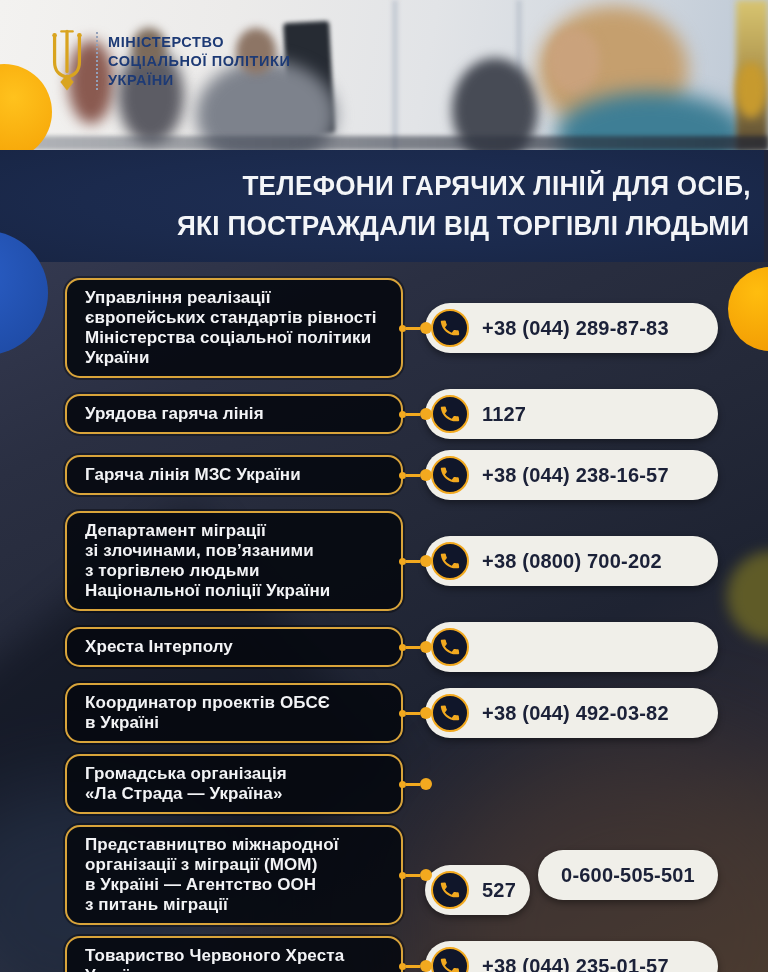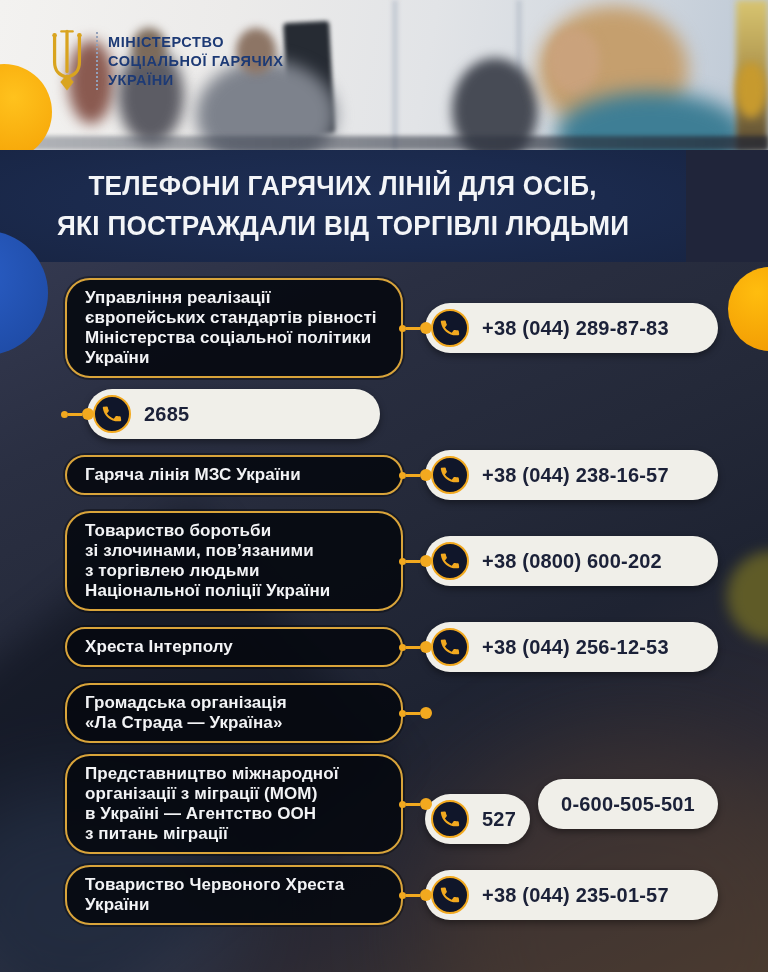--- a/index.html
+++ b/index.html
@@ -34,23 +34,23 @@
     position:absolute;left:-44px;top:64px;width:96px;height:96px;border-radius:50%;
     background:radial-gradient(circle at 60% 35%,#ffc21d,#f39c00);z-index:4;
   }
   
   .logo{position:absolute;left:46px;top:28px;display:flex;align-items:center;z-index:5;}
   .logo .trident{width:42px;height:66px;flex:none;}
   .logo .divider{width:0;height:58px;border-left:2px dotted #93a0b8;margin:0 10px 0 8px;}
   .logo-text{color:#1d3a75;font-weight:bold;font-size:14.5px;line-height:19px;letter-spacing:.6px;}
   
   .title-band{
-    position:relative;width:686px;height:112px;
+    position:relative;width:764px;height:112px;
     background:radial-gradient(ellipse at 50% 45%,#1e2e54 0%,#1b2a4d 55%,#182544 100%);
-    display:flex;flex-direction:column;align-items:center;justify-content:center;
+    display:flex;flex-direction:column;align-items:flex-end;justify-content:center;
   }
   .title-band .t-line{
     color:#f3f5f8;font-weight:bold;font-size:27.5px;line-height:40px;letter-spacing:.3px;
     transform:scaleX(.95);white-space:nowrap;text-align:center;
   }
   
   .content{
     position:relative;width:768px;height:710px;
     background:linear-gradient(155deg,#343950 0%,#2a2f42 20%,#242939 42%,#1e2332 60%,#2b2933 78%,#46392f 100%);
     z-index:0;
@@ -59,21 +59,21 @@
   .bg-handglow{position:absolute;left:430px;top:480px;width:420px;height:380px;border-radius:50%;background:#4e3c31;opacity:.5;filter:blur(48px);}
   .bg-blueglow{position:absolute;left:-80px;top:520px;width:320px;height:260px;border-radius:50%;background:#33435f;opacity:.45;filter:blur(44px);}
   .deco-olive{position:absolute;left:727px;top:289px;width:90px;height:90px;border-radius:50%;background:#6a6526;opacity:.85;filter:blur(7px);}
   .deco-yellow-half{position:absolute;left:728px;top:5px;width:84px;height:84px;border-radius:50%;background:radial-gradient(circle at 35% 30%,#ffbd0e,#ef9300);}
   .deco-blue-circle{position:absolute;left:-76px;top:-31px;width:124px;height:124px;border-radius:50%;background:radial-gradient(circle at 40% 35%,#2a5ec6,#1c479f);z-index:3;}
   
   .rows{position:relative;z-index:5;padding:16px 50px 0 65px;display:flex;flex-direction:column;gap:11px;}
   .hotline-row{display:flex;align-items:center;}
   .org-box{
     width:338px;flex:none;box-sizing:border-box;
-    background:rgba(6,9,15,.9);border:2px solid #d9a43a;border-radius:25px;
+    background:rgba(6,9,15,.9);border:2px solid #d9a43a;border-radius:15px;
     padding:8px 8px 8px 18px;box-shadow:0 0 0 2px rgba(0,0,0,.35);
   }
   .org-text{color:#f2f3f5;font-weight:bold;font-size:17px;line-height:20px;letter-spacing:.1px;white-space:pre-line;}
   .conn{width:22px;flex:none;display:flex;align-items:center;position:relative;}
   .conn .dot-s{width:7px;height:7px;border-radius:50%;background:#f2a91f;margin-left:-4px;flex:none;}
   .conn .line{height:3px;background:#f2a91f;flex:1;}
   .conn .dot-l{width:12px;height:12px;border-radius:50%;background:#f2a91f;margin-right:-7px;flex:none;z-index:2;}
   .pill-area{width:293px;flex:none;display:flex;gap:8px;align-items:center;}
   .pill{
     background:#f0efe9;border-radius:26px;height:50px;box-sizing:border-box;
@@ -119,21 +119,21 @@
         <path d="M35 7 v28 c0 10 -5 14 -13 16"></path>
         <path d="M16 3 h12" stroke-width="2.4"></path>
       </g>
       <path d="M22 48 l7 8 -7 9 -7 -9 z" fill="#d9a41f"></path>
       <circle cx="9" cy="7" r="2.4" fill="#d9a41f"></circle>
       <circle cx="35" cy="7" r="2.4" fill="#d9a41f"></circle>
     </svg>
     <div class="divider"></div>
     <div class="logo-text">
       <div>МІНІСТЕРСТВО</div>
-      <div>СОЦІАЛЬНОЇ ГАРЯЧИХ</div>
+      <div>СОЦІАЛЬНОЇ ПОЛІТИКИ</div>
       <div>УКРАЇНИ</div>
     </div>
   </div>
 </div>
 
 <div class="title-band">
   <div class="t-line">ТЕЛЕФОНИ ГАРЯЧИХ ЛІНІЙ ДЛЯ ОСІБ,</div>
   <div class="t-line">ЯКІ ПОСТРАЖДАЛИ ВІД ТОРГІВЛІ ЛЮДЬМИ</div>
 </div>
 
@@ -165,33 +165,36 @@
             <svg width="22" height="22" viewBox="0 0 24 24">
                 <path fill="#f2a91f" d="M6.62 10.79c1.44 2.83 3.76 5.14 6.59 6.59l2.2-2.2c.27-.27.67-.36 1.02-.24 1.12.37 2.33.57 3.57.57.55 0 1 .45 1 1V20c0 .55-.45 1-1 1-9.39 0-17-7.61-17-17 0-.55.45-1 1-1h3.5c.55 0 1 .45 1 1 0 1.25.2 2.45.57 3.57.11.35.03.74-.25 1.02l-2.2 2.2z"></path>
               </svg>
           </span>
           <span class="phone-num">+38 (044) 289-87-83</span>
         </div>
       </div>
     </div>
 
     <div class="hotline-row">
-      <span class="conn">
-          <i class="dot-s"></i>
-          <i class="line"></i>
-          <i class="dot-l"></i>
-        </span>
-      <div class="pill-area">
-        <div class="pill">
-          <span class="phone-badge">
-            <svg width="22" height="22" viewBox="0 0 24 24">
-                <path fill="#f2a91f" d="M6.62 10.79c1.44 2.83 3.76 5.14 6.59 6.59l2.2-2.2c.27-.27.67-.36 1.02-.24 1.12.37 2.33.57 3.57.57.55 0 1 .45 1 1V20c0 .55-.45 1-1 1-9.39 0-17-7.61-17-17 0-.55.45-1 1-1h3.5c.55 0 1 .45 1 1 0 1.25.2 2.45.57 3.57.11.35.03.74-.25 1.02l-2.2 2.2z"></path>
-              </svg>
-          </span>
-          <span class="phone-num">2685</span>
+      <div class="org-box">
+        <span class="org-text">Урядова гаряча лінія</span>
+      </div>
+      <span class="conn">
+          <i class="dot-s"></i>
+          <i class="line"></i>
+          <i class="dot-l"></i>
+        </span>
+      <div class="pill-area">
+        <div class="pill">
+          <span class="phone-badge">
+            <svg width="22" height="22" viewBox="0 0 24 24">
+                <path fill="#f2a91f" d="M6.62 10.79c1.44 2.83 3.76 5.14 6.59 6.59l2.2-2.2c.27-.27.67-.36 1.02-.24 1.12.37 2.33.57 3.57.57.55 0 1 .45 1 1V20c0 .55-.45 1-1 1-9.39 0-17-7.61-17-17 0-.55.45-1 1-1h3.5c.55 0 1 .45 1 1 0 1.25.2 2.45.57 3.57.11.35.03.74-.25 1.02l-2.2 2.2z"></path>
+              </svg>
+          </span>
+          <span class="phone-num">1127</span>
         </div>
       </div>
     </div>
 
     <div class="hotline-row">
       <div class="org-box">
         <span class="org-text">Гаряча лінія МЗС України</span>
       </div>
       <span class="conn">
           <i class="dot-s"></i>
@@ -205,63 +208,83 @@
                 <path fill="#f2a91f" d="M6.62 10.79c1.44 2.83 3.76 5.14 6.59 6.59l2.2-2.2c.27-.27.67-.36 1.02-.24 1.12.37 2.33.57 3.57.57.55 0 1 .45 1 1V20c0 .55-.45 1-1 1-9.39 0-17-7.61-17-17 0-.55.45-1 1-1h3.5c.55 0 1 .45 1 1 0 1.25.2 2.45.57 3.57.11.35.03.74-.25 1.02l-2.2 2.2z"></path>
               </svg>
           </span>
           <span class="phone-num">+38 (044) 238-16-57</span>
         </div>
       </div>
     </div>
 
     <div class="hotline-row">
       <div class="org-box">
-        <span class="org-text">Товариство боротьби
+        <span class="org-text">Департамент міграції
 зі злочинами, пов’язаними
 з торгівлею людьми
 Національної поліції України</span>
       </div>
       <span class="conn">
           <i class="dot-s"></i>
           <i class="line"></i>
           <i class="dot-l"></i>
         </span>
       <div class="pill-area">
         <div class="pill">
           <span class="phone-badge">
             <svg width="22" height="22" viewBox="0 0 24 24">
                 <path fill="#f2a91f" d="M6.62 10.79c1.44 2.83 3.76 5.14 6.59 6.59l2.2-2.2c.27-.27.67-.36 1.02-.24 1.12.37 2.33.57 3.57.57.55 0 1 .45 1 1V20c0 .55-.45 1-1 1-9.39 0-17-7.61-17-17 0-.55.45-1 1-1h3.5c.55 0 1 .45 1 1 0 1.25.2 2.45.57 3.57.11.35.03.74-.25 1.02l-2.2 2.2z"></path>
               </svg>
           </span>
-          <span class="phone-num">+38 (0800) 600-202</span>
+          <span class="phone-num">+38 (0800) 700-202</span>
         </div>
       </div>
     </div>
 
     <div class="hotline-row">
       <div class="org-box">
         <span class="org-text">Хреста Інтерполу</span>
       </div>
       <span class="conn">
           <i class="dot-s"></i>
           <i class="line"></i>
           <i class="dot-l"></i>
         </span>
       <div class="pill-area">
         <div class="pill">
           <span class="phone-badge">
             <svg width="22" height="22" viewBox="0 0 24 24">
                 <path fill="#f2a91f" d="M6.62 10.79c1.44 2.83 3.76 5.14 6.59 6.59l2.2-2.2c.27-.27.67-.36 1.02-.24 1.12.37 2.33.57 3.57.57.55 0 1 .45 1 1V20c0 .55-.45 1-1 1-9.39 0-17-7.61-17-17 0-.55.45-1 1-1h3.5c.55 0 1 .45 1 1 0 1.25.2 2.45.57 3.57.11.35.03.74-.25 1.02l-2.2 2.2z"></path>
               </svg>
           </span>
-          <span class="phone-num">+38 (044) 256-12-53</span>
-        </div>
-      </div>
-    </div>
-
+        </div>
+      </div>
+    </div>
+
+    <div class="hotline-row">
+      <div class="org-box">
+        <span class="org-text">Координатор проектів ОБСЄ
+в Україні</span>
+      </div>
+      <span class="conn">
+          <i class="dot-s"></i>
+          <i class="line"></i>
+          <i class="dot-l"></i>
+        </span>
+      <div class="pill-area">
+        <div class="pill">
+          <span class="phone-badge">
+            <svg width="22" height="22" viewBox="0 0 24 24">
+                <path fill="#f2a91f" d="M6.62 10.79c1.44 2.83 3.76 5.14 6.59 6.59l2.2-2.2c.27-.27.67-.36 1.02-.24 1.12.37 2.33.57 3.57.57.55 0 1 .45 1 1V20c0 .55-.45 1-1 1-9.39 0-17-7.61-17-17 0-.55.45-1 1-1h3.5c.55 0 1 .45 1 1 0 1.25.2 2.45.57 3.57.11.35.03.74-.25 1.02l-2.2 2.2z"></path>
+              </svg>
+          </span>
+          <span class="phone-num">+38 (044) 492-03-82</span>
+        </div>
+      </div>
+    </div>
 
     <div class="hotline-row">
       <div class="org-box">
         <span class="org-text">Громадська організація
 «Ла Страда — Україна»</span>
       </div>
       <span class="conn">
           <i class="dot-s"></i>
           <i class="line"></i>
           <i class="dot-l"></i>

